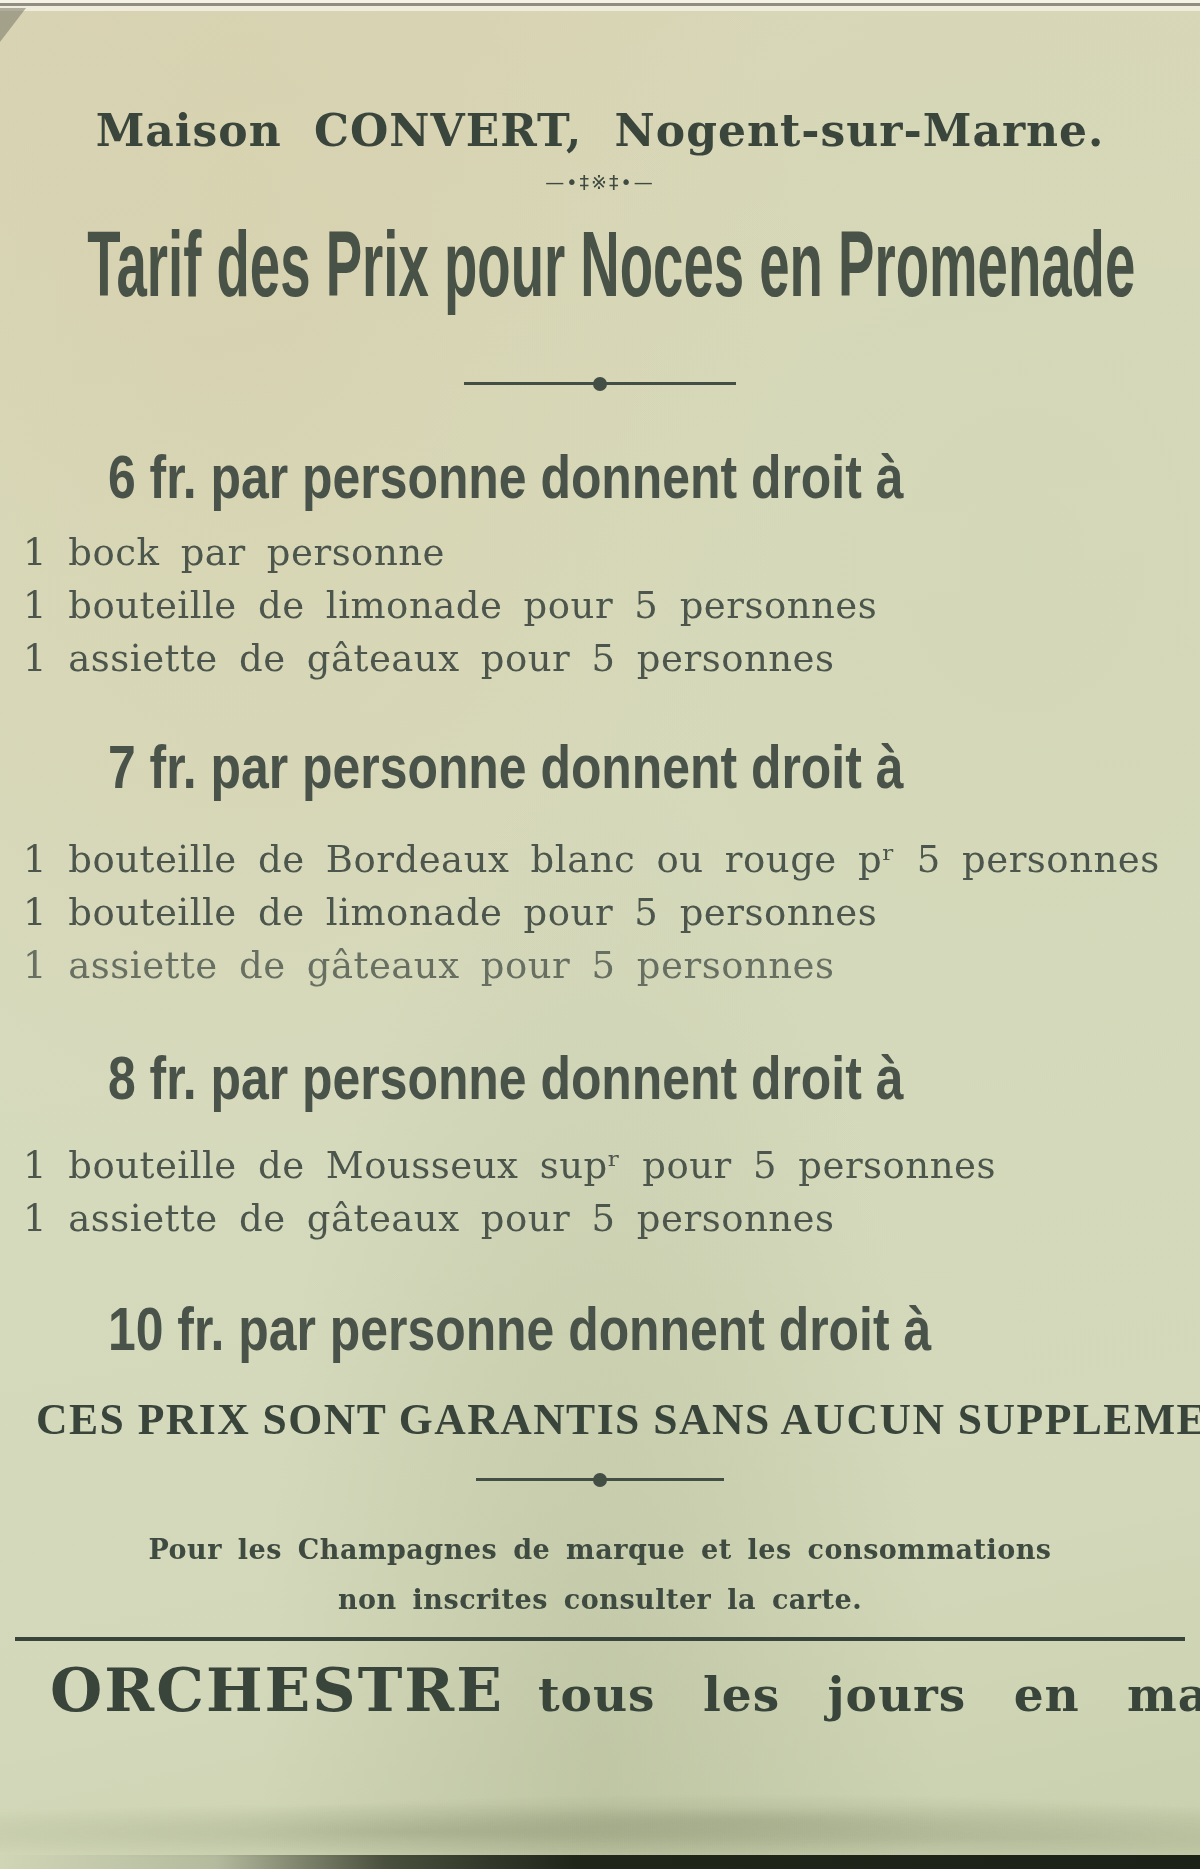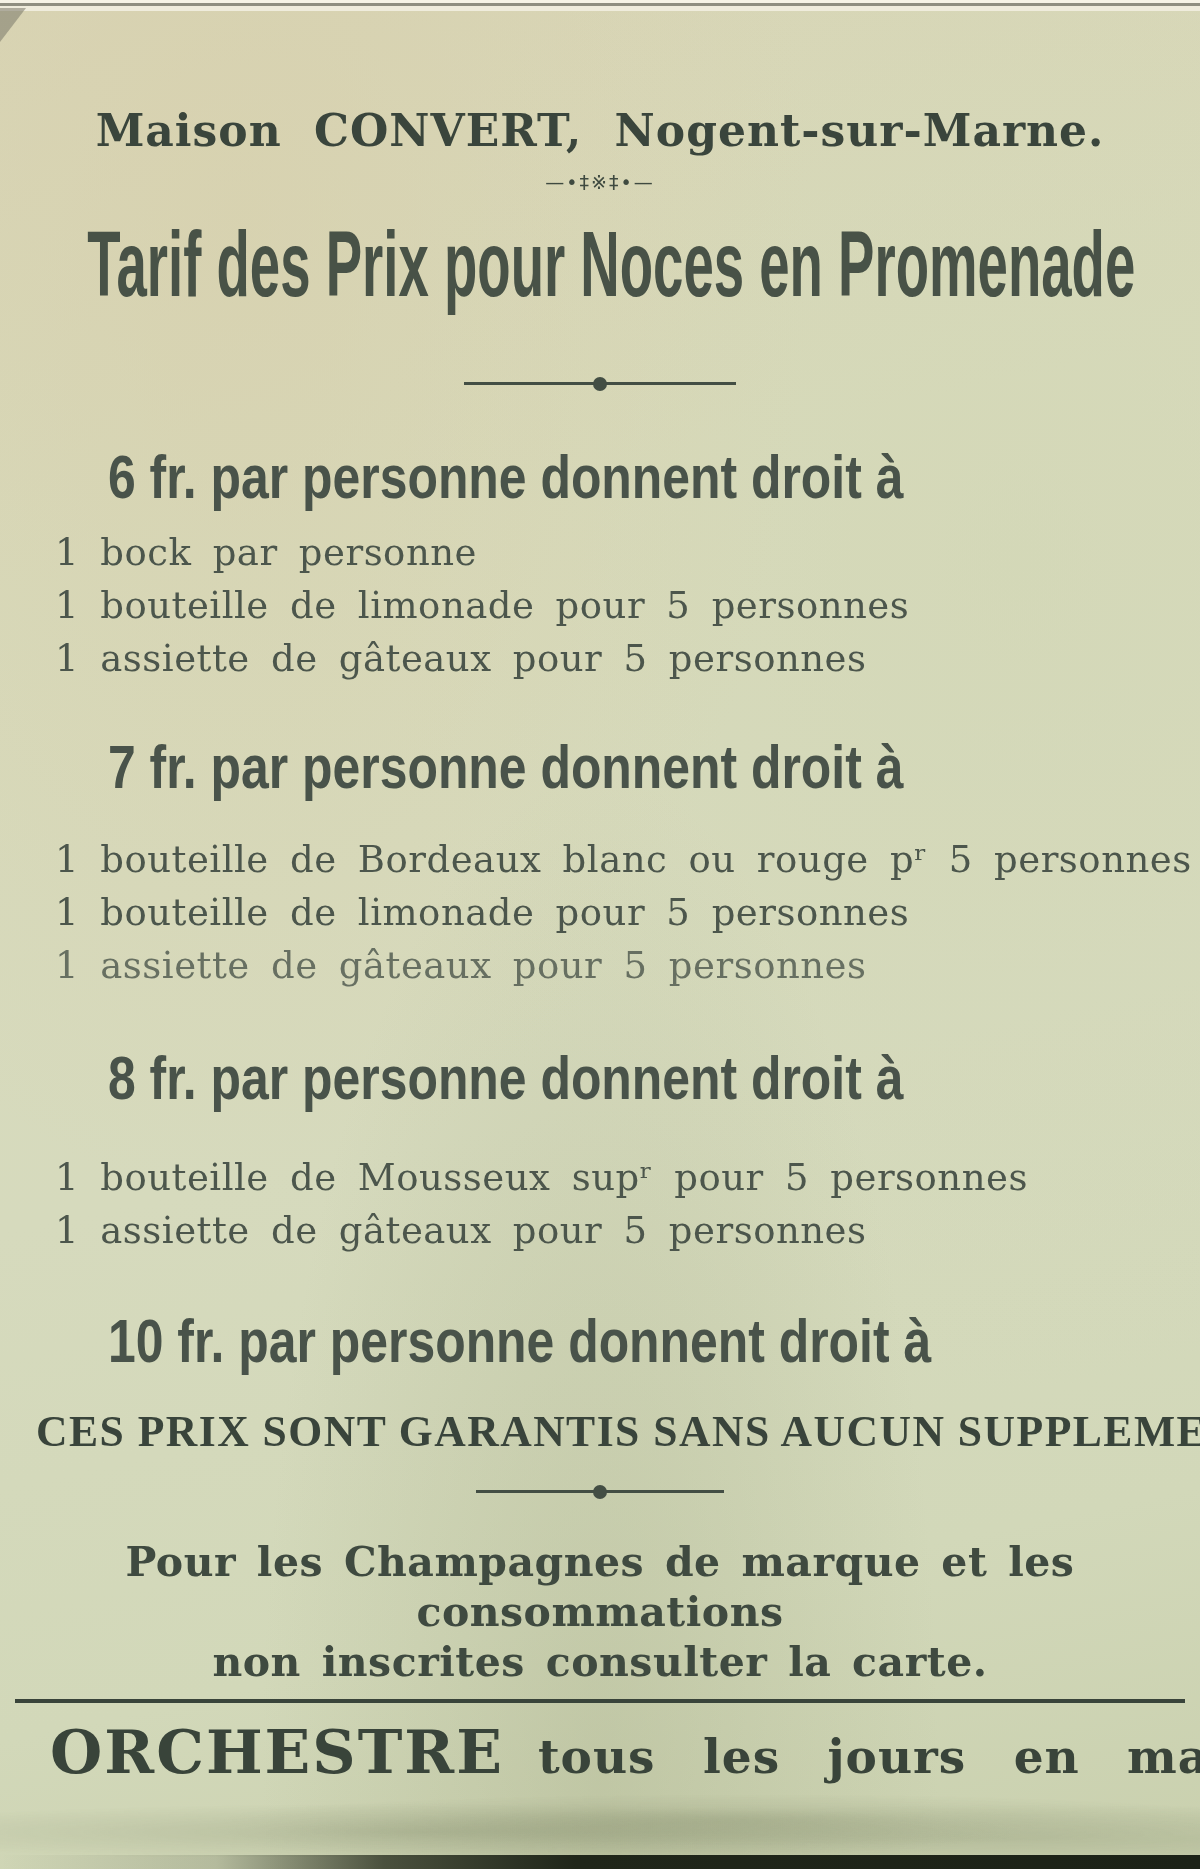--- a/index.html
+++ b/index.html
@@ -49,33 +49,33 @@
   .ruledot::after{content:"";position:absolute;left:50%;top:50%;
     transform:translate(-50%,-50%);width:14px;height:14px;border-radius:50%;background:#434e44;}
   .ruledot.small{margin-top:34px;width:248px;height:3px;}
 
   .sec-h{
     font-family:"Liberation Sans",sans-serif;font-weight:bold;
     font-size:58px;line-height:67px;color:#49534a;white-space:nowrap;
     margin-left:108px;transform:scale(.86,1.04);transform-origin:left center;
   }
   .mt1{margin-top:58px}.mt2{margin-top:48px}.mt3{margin-top:52px}.mt4{margin-top:50px}
-  .items{padding-left:55px;}
-  .items.i1{margin-top:16px}.items.i2{margin-top:33px}.items.i3{margin-top:40px}.items.i4{margin-top:32px}
+  .items{padding-left:23px;}
+  .items.i1{margin-top:16px}.items.i2{margin-top:33px}.items.i3{margin-top:28px}.items.i4{margin-top:32px}
   .item{font-size:37px;line-height:53px;letter-spacing:.5px;word-spacing:9px;color:#4c564c;white-space:nowrap;}
   .item.faded{opacity:.8;}
 
   .guarantee{
     margin:22px 0 0 36px;
     font-family:"Liberation Serif",serif;font-weight:bold;
     font-size:45px;line-height:50px;letter-spacing:1.5px;color:#39443b;
     white-space:nowrap;transform:scale(.97,1);transform-origin:left center;
   }
   .note{margin-top:44px;text-align:center;font-weight:bold;
-    font-size:41px;line-height:50px;color:#3f4a40;letter-spacing:.5px;word-spacing:6px;}
+    font-size:27px;line-height:50px;color:#3f4a40;letter-spacing:.5px;word-spacing:6px;}
   .note + .note{margin-top:0;}
   .fullrule{margin:12px auto 0 auto;width:1170px;height:4px;background:#39443a;}
   .footer{
     margin:14px 0 0 50px;display:flex;align-items:baseline;gap:34px;
     color:#39443a;font-weight:bold;white-space:nowrap;
   }
   .orch-word{font-size:60px;line-height:70px;letter-spacing:2px;}
   .orch-tail{font-size:47px;word-spacing:30px;letter-spacing:1px;}
 </style>
 </head>

